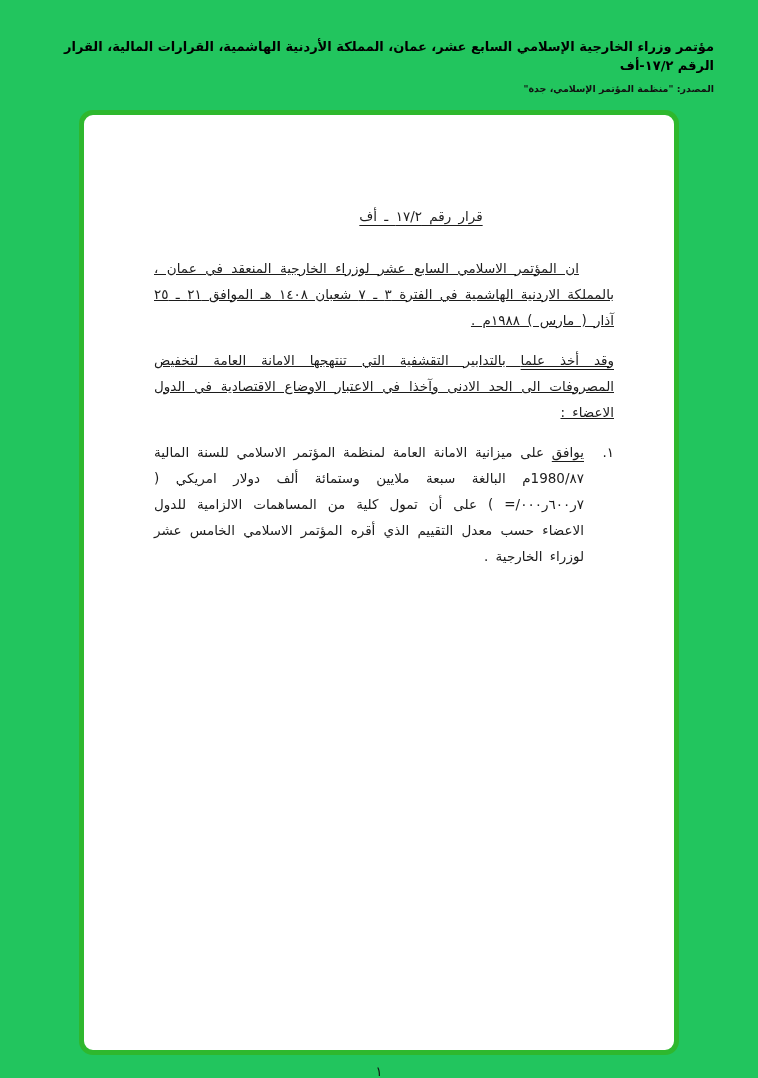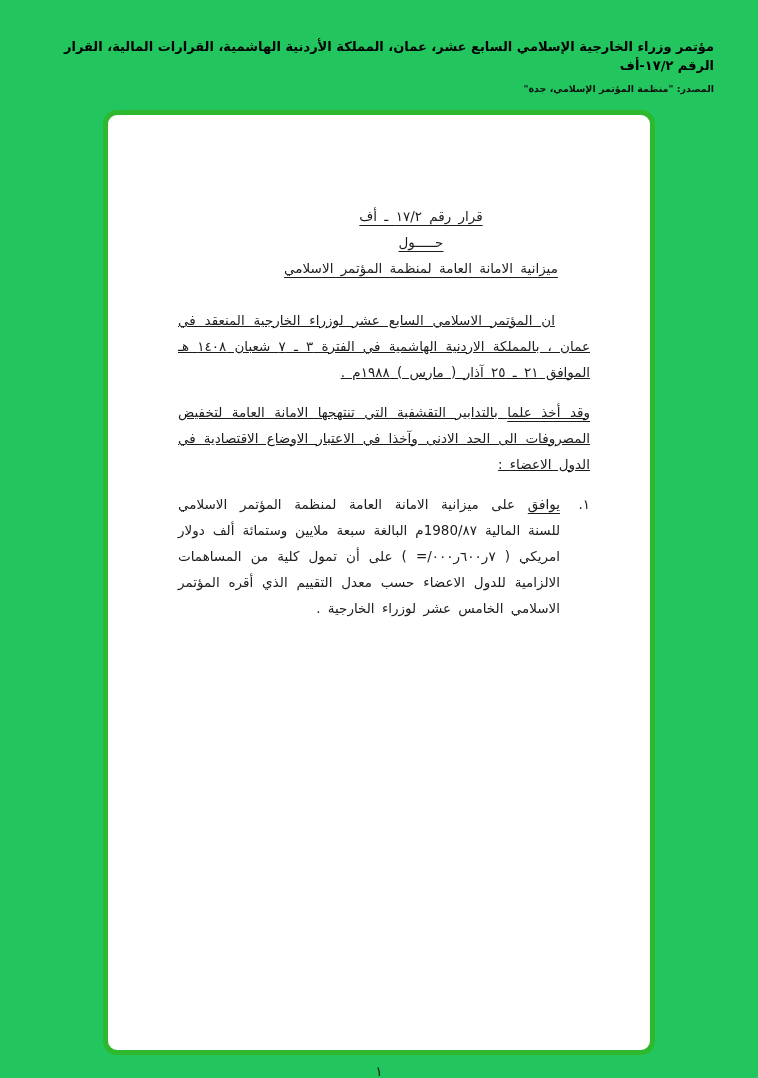--- a/index.html
+++ b/index.html
@@ -30,21 +30,21 @@
     letter-spacing: 0;
   }
   .hdr-source {
     font-weight: bold;
     font-size: 9.5px;
     margin-top: 7px;
     color: #111111;
   }
   .frame {
     box-sizing: border-box;
-    width: 552px;
+    width: 600px;
     height: 945px;
     margin: 16px auto 0 auto;
     border: 5px solid #2eb82e;
     border-radius: 14px;
     background: #ffffff;
   }
   .content {
     box-sizing: border-box;
     padding: 88px 60px 0 70px;
     direction: rtl;
@@ -104,22 +104,20 @@
   <div class="hdr">
     <div class="hdr-title">مؤتمر وزراء الخارجية الإسلامي السابع عشر، عمان، المملكة الأردنية الهاشمية، القرارات المالية، القرار الرقم ١٧/٢-أف</div>
     <div class="hdr-source">المصدر:  "منظمة المؤتمر الإسلامي، جدة"</div>
   </div>
 
   <div class="frame">
     <div class="content">
 
       <div class="title-block">
         <div class="title-line">قرار رقم ١٧/٢ ـ أف</div>
-        <div class="title-line">حـــــول</div>
-        <div class="title-line">ميزانية الامانة العامة لمنظمة المؤتمر الاسلامي</div>
       </div>
 
       <p class="para indent"><span class="u"></span><span>ان المؤتمر الاسلامي السابع عشر لوزراء الخارجية المنعقد في عمان ، بالمملكة الاردنية الهاشمية في الفترة ٣ ـ ٧ شعبان ١٤٠٨ هـ الموافق ٢١ ـ ٢٥ آذار ( مارس ) ١٩٨٨م .</span></p>
 
 
 
       <p class="para"><span class="u">وقد أخذ علما</span><span> بالتدابير التقشفية التي تنتهجها الامانة العامة لتخفيض المصروفات الى الحد الادنى وآخذا في الاعتبار الاوضاع الاقتصادية في الدول الاعضاء :</span></p>
 
       <div class="item">
         <span class="item-number">١.</span>

